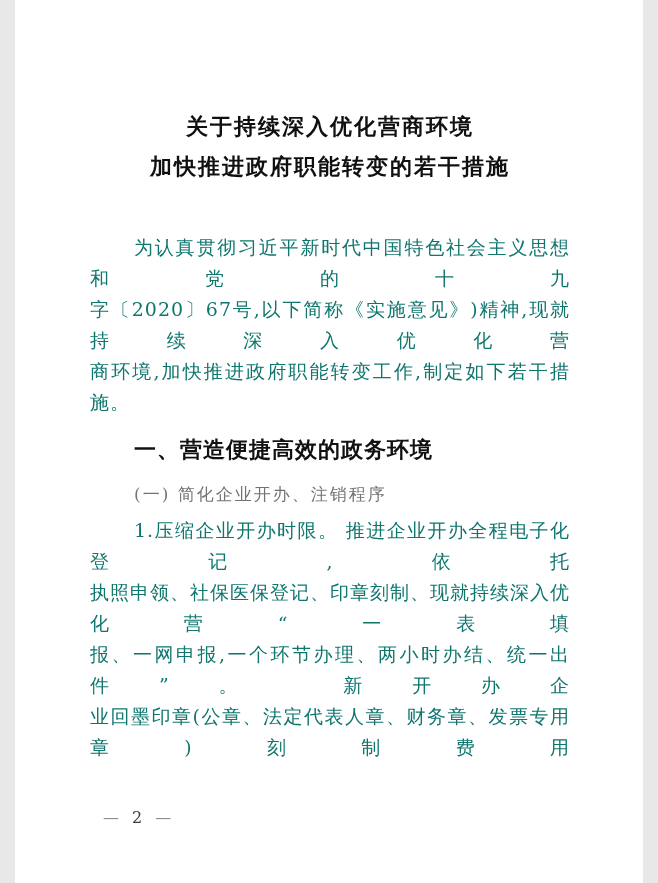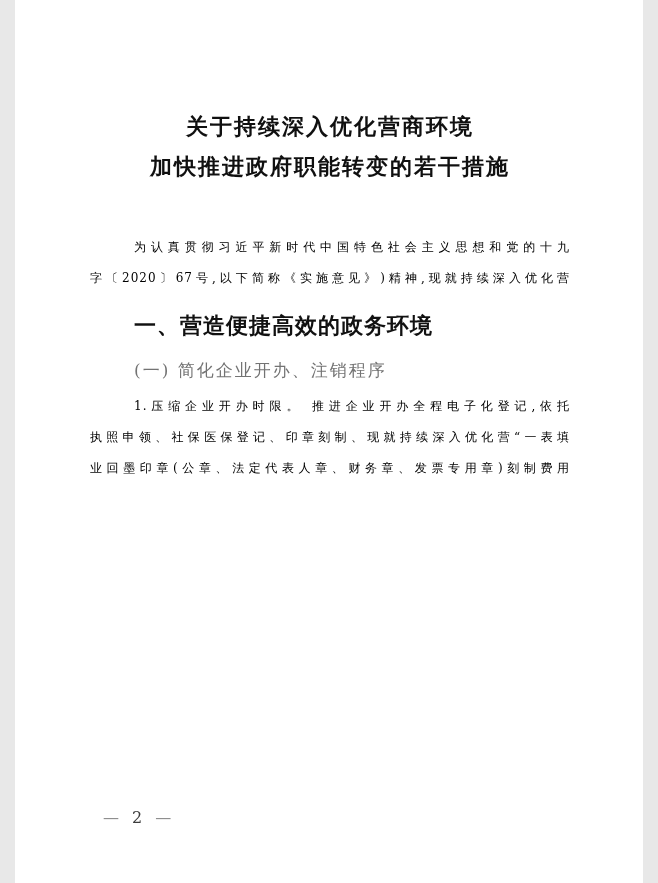--- a/index.html
+++ b/index.html
@@ -21,24 +21,24 @@
     text-align: center;
     font-weight: 700;
     font-size: 22px;
     line-height: 40px;
     letter-spacing: 2px;
     color: #101010;
     font-family: "DejaVu Serif", "Liberation Serif", serif;
   }
   .title-line { display: block; }
   .block {
-    font-size: 12px;
+    font-size: 19px;
     line-height: 31px;
     letter-spacing: 1px;
-    color: #000000;
+    color: #0f766e;
   }
   .line { text-align: justify; }
   .line.just {
     text-align-last: justify;
     text-justify: inter-character;
   }
   .line.first { text-indent: 44px; }
   .intro { margin-top: 46px; }
   .sec-heading {
     margin-top: 16px;
@@ -79,29 +79,31 @@
   <div class="content">
 
     <h1 class="title">
       <span class="title-line">关于持续深入优化营商环境</span>
       <span class="title-line">加快推进政府职能转变的若干措施</span>
     </h1>
 
     <div class="block intro">
       <div class="line first just">为认真贯彻习近平新时代中国特色社会主义思想和党的十九</div>
       <div class="line just">字〔2020〕67号,以下简称《实施意见》)精神,现就持续深入优化营</div>
+      <div class="line">商环境,加快推进政府职能转变工作,制定如下若干措施。</div>
     </div>
 
     <div class="sec-heading">一、营造便捷高效的政务环境</div>
 
     <div class="sub-heading">(一) 简化企业开办、注销程序</div>
 
     <div class="block item1">
       <div class="line first just">1.压缩企业开办时限。 推进企业开办全程电子化登记,依托</div>
       <div class="line just">执照申领、社保医保登记、印章刻制、现就持续深入优化营“一表填</div>
+      <div class="line just">报、一网申报,一个环节办理、两小时办结、统一出件”。 新开办企</div>
       <div class="line just">业回墨印章(公章、法定代表人章、财务章、发票专用章)刻制费用</div>
 
     </div>
 
   </div>
 
   <div class="footer">
     <span class="dash">—</span>
     <span class="pagenum">2</span>
     <span class="dash">—</span>

